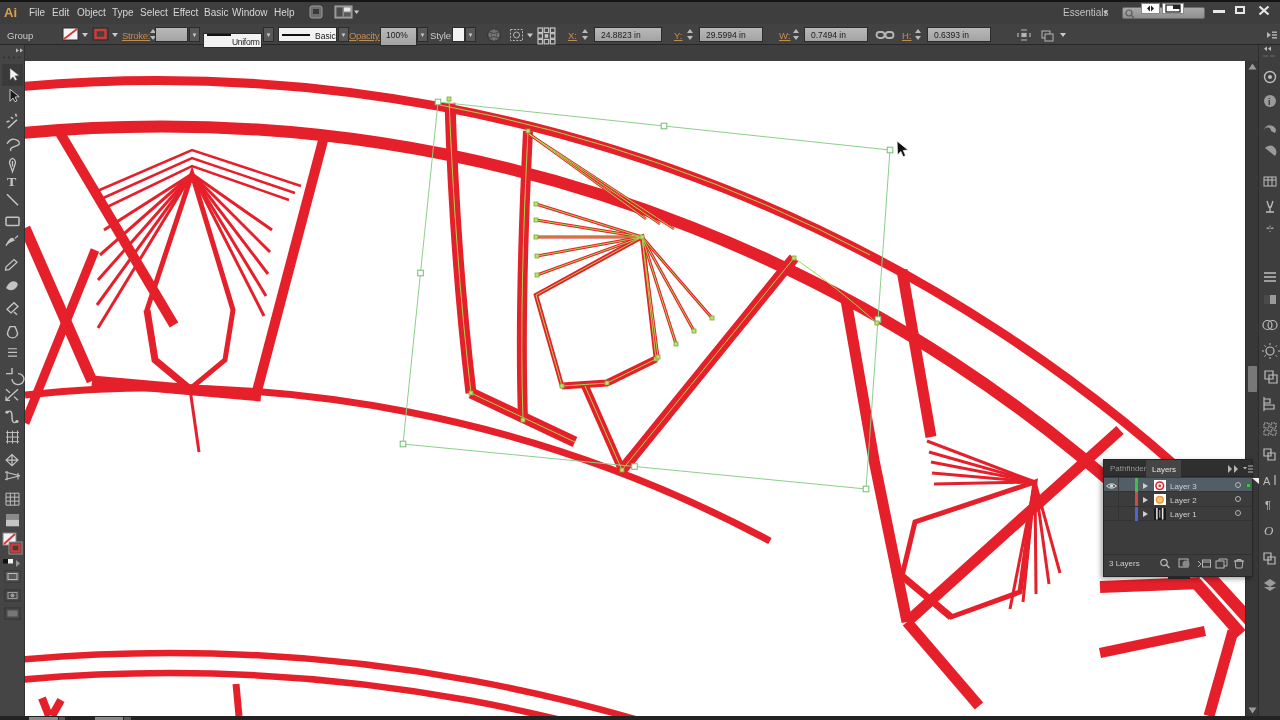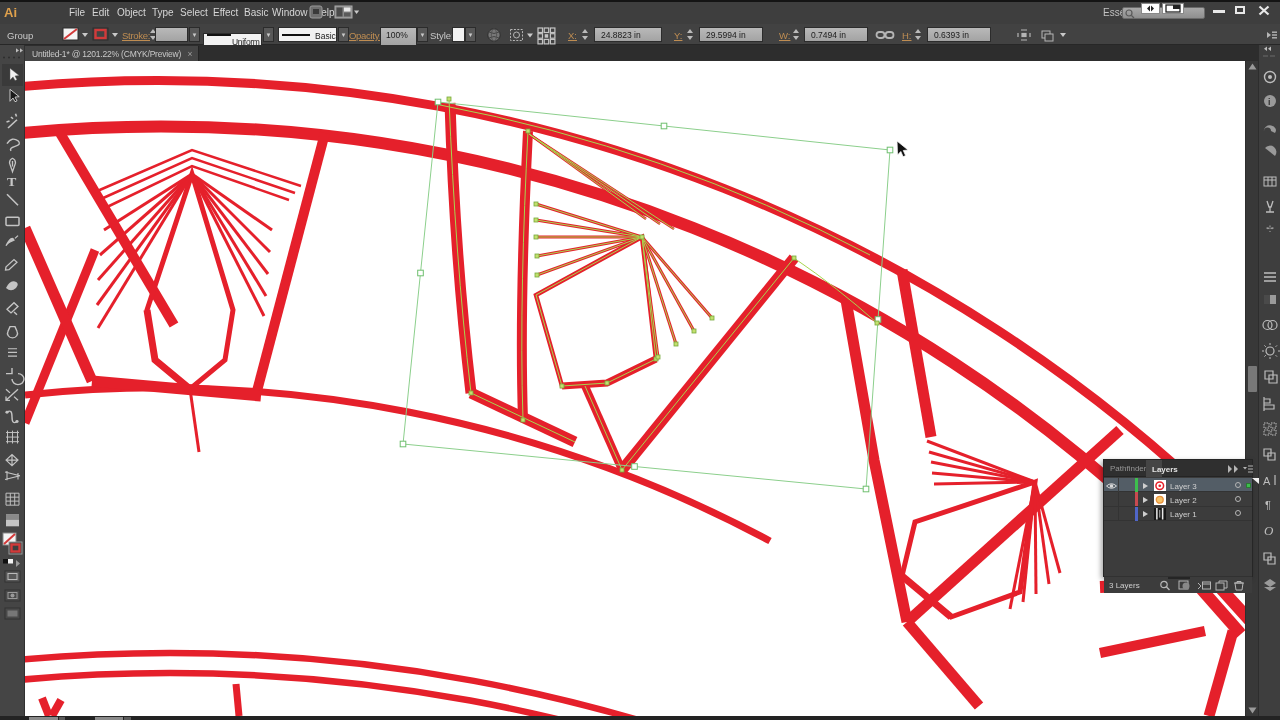--- a/index.html
+++ b/index.html
@@ -1,21 +1,21 @@
 <!DOCTYPE html>
 <html><head>
 <meta charset="utf-8">
 <style>
 *{margin:0;padding:0;box-sizing:border-box;}
 html,body{width:1280px;height:720px;overflow:hidden;background:#3e3e3e;font-family:"Liberation Sans",sans-serif;}
 #stage{position:relative;width:1280px;height:720px;}
 .abs{position:absolute;}
 #topline{left:0;top:0;width:1280px;height:2px;background:#141414;}
 #menubar{left:0;top:2px;width:1280px;height:22px;background:#3e3e3e;color:#d6d6d6;font-size:10px;}
-.menu{position:absolute;top:5px;margin-left:40px;}
+.menu{position:absolute;top:5px;}
 #ailogo{position:absolute;left:4px;top:3px;font-size:13px;font-weight:bold;color:#e0a14c;letter-spacing:0px;}
 #controlbar{left:0;top:24px;width:1280px;height:21px;background:#424242;border-bottom:1px solid #272727;color:#c9c9c9;font-size:9.5px;}
 .amber{color:#bf8d52;}
 .gbox{position:absolute;background:linear-gradient(#b9b9b9,#a3a3a3);border:1px solid #2c2c2c;color:#1c1c1c;font-size:8.5px;white-space:nowrap;}
 .wbox{position:absolute;background:#f2f2f2;border:1px solid #2c2c2c;color:#1b1b1b;font-size:8.5px;white-space:nowrap;}
 .ddarrow{position:absolute;width:11px;background:#585858;border:1px solid #2c2c2c;color:#c9c9c9;font-size:6px;text-align:center;}
 #tabbar{left:25px;top:45px;width:1233px;height:16px;background:#2d2d2d;}
 #tab{position:absolute;left:0px;top:1px;height:15px;background:#454545;color:#c9c9c9;font-size:8.5px;padding:3px 6px 0 7px;border-right:1px solid #242424;letter-spacing:-0.2px;}
 #toolbar{left:0;top:45px;width:25px;height:671px;background:#454545;border-right:1px solid #303030;}
 #canvas{left:25px;top:61px;width:1220px;height:655px;background:#fff;}
@@ -184,23 +184,20 @@
       </svg>
   <svg class="abs" style="left:1266px;top:5px" width="12" height="12" viewBox="0 0 12 12">
         <g fill="#b5b5b5">
           <path d="M1,3 l4,3 -4,3 z"></path>
           <rect x="6" y="2.5" width="5" height="1.4"></rect>
           <rect x="6" y="5.3" width="5" height="1.4"></rect>
           <rect x="6" y="8.1" width="5" height="1.4"></rect>
         </g>
       </svg>
 </div>
-<div class="abs" id="tabbar">
-      <div id="tab">Untitled-1* @ 1201.22% (CMYK/Preview)&nbsp;&nbsp;&nbsp;<span style="color:#9f9f9f">×</span></div>
-    </div>
 <div class="abs" id="toolbar">
 <svg width="25" height="671" viewBox="0 0 25 671">
 <g fill="#bdbdbd" stroke="none">
 <path d="M16,3.2 l3,2.2 -3,2.2 z M20,3.2 l3,2.2 -3,2.2 z"></path>
 <g fill="#2e2e2e">
             <circle cx="4" cy="12.5" r="1"></circle>
             <circle cx="9" cy="12.5" r="1"></circle>
             <circle cx="14" cy="12.5" r="1"></circle>
             <circle cx="19" cy="12.5" r="1"></circle>
           </g>
@@ -456,21 +453,21 @@
 </div>
 <div class="abs" id="statusstrip">
   <div class="sseg" style="left:29px;width:29px"></div>
   <div class="sseg" style="left:59px;width:6px;background:#5a5a5a"></div>
   <div class="sseg" style="left:95px;width:28px"></div>
   <div class="sseg" style="left:124px;width:7px;background:#5a5a5a"></div>
 </div>
 <div class="abs" id="panel">
   <div class="abs" style="left:0;top:0;width:148px;height:17px;background:#2f2f2f;border-bottom:1px solid #242424">
     <span class="abs" style="left:6px;top:4px;color:#969696">Pathfinder</span>
-    <div class="abs" style="left:42px;top:0;width:16px;height:17px;background:#454545;color:#e3e3e3;padding:4.5px 0 0 6px;font-weight:bold">Layers</div>
+    <div class="abs" style="left:42px;top:0;width:35px;height:17px;background:#454545;color:#e3e3e3;padding:4.5px 0 0 6px;font-weight:normal">Layers</div>
     <svg class="abs" style="left:123px;top:5px" width="14" height="8" viewBox="0 0 14 8">
           <path d="M1,0 l4,4 -4,4 z M7,0 l4,4 -4,4 z" fill="#b5b5b5"></path>
         </svg>
     <svg class="abs" style="left:139px;top:5px" width="10" height="8" viewBox="0 0 10 8">
           <path d="M0,2 l2,2.5 2,-2.5 z" fill="#b5b5b5"></path>
           <g stroke="#b5b5b5">
             <line x1="5" y1="1" x2="10" y2="1"></line>
             <line x1="5" y1="4" x2="10" y2="4"></line>
             <line x1="5" y1="7" x2="10" y2="7"></line>
           </g>
@@ -510,21 +507,21 @@
     <div class="pthumb" style="background:#181818"><svg width="11.5" height="11.5" viewBox="0 0 12 12">
             <g stroke="#e8e8e8">
               <line x1="3" y1="0" x2="3" y2="12" stroke-width="1.6"></line>
               <line x1="9" y1="0" x2="9" y2="12" stroke-width="1.6"></line>
               <line x1="6" y1="2" x2="6" y2="10" stroke-width="0.8"></line>
             </g>
           </svg></div>
     <span class="pname">Layer 1</span>
     <div class="pcirc"></div>
   </div>
-  <div class="abs" style="left:0;top:116px;width:148px;height:17px;background:#3c3c3c;border-top:1px solid #313131">
+  <div class="abs" style="left:0;top:94px;width:148px;height:17px;background:#3c3c3c;border-top:1px solid #313131">
     <span class="abs" style="left:5px;top:4px">3 Layers</span>
     <svg class="abs" style="left:55px;top:3px" width="12" height="11" viewBox="0 0 12 11">
           <circle cx="5" cy="4.5" r="3.2" fill="none" stroke="#b5b5b5" stroke-width="1.2"></circle>
           <line x1="7.5" y1="7" x2="10.5" y2="10" stroke="#b5b5b5" stroke-width="1.4"></line>
         </svg>
     <svg class="abs" style="left:74px;top:3px" width="13" height="11" viewBox="0 0 13 11">
           <rect x="1" y="1" width="9" height="8" fill="none" stroke="#b5b5b5"></rect>
           <circle cx="8" cy="6" r="3.5" fill="#888"></circle>
         </svg>
     <svg class="abs" style="left:93px;top:3px" width="14" height="11" viewBox="0 0 14 11">

